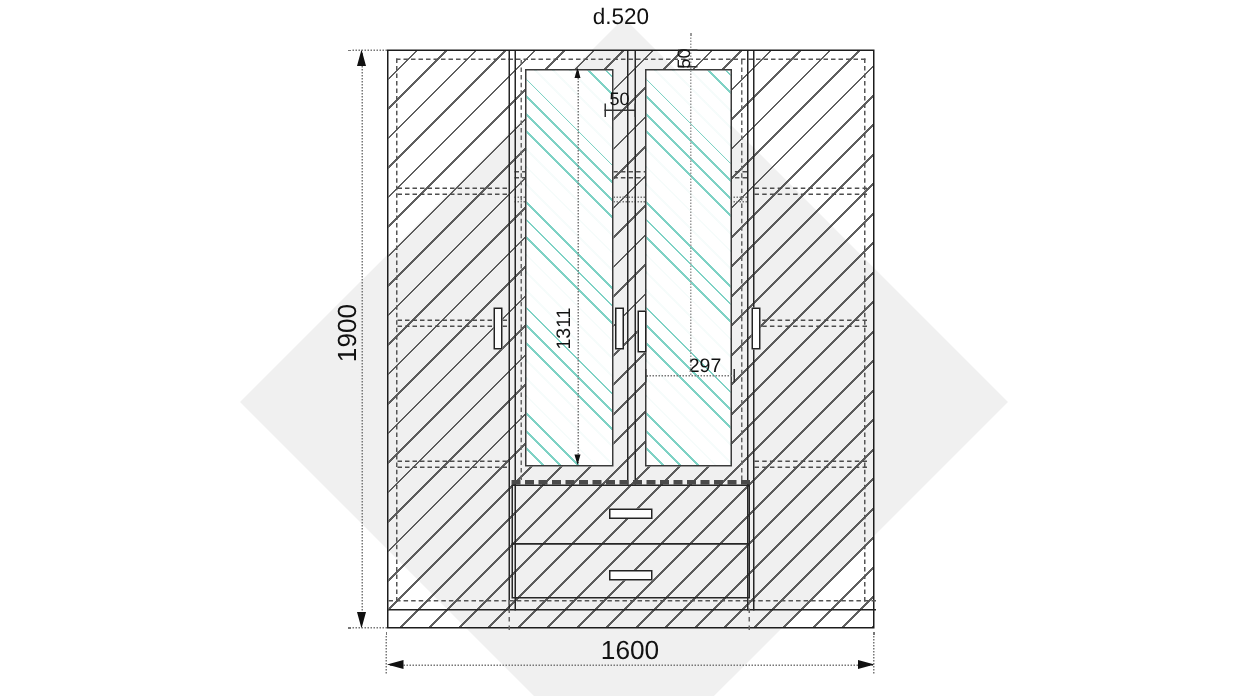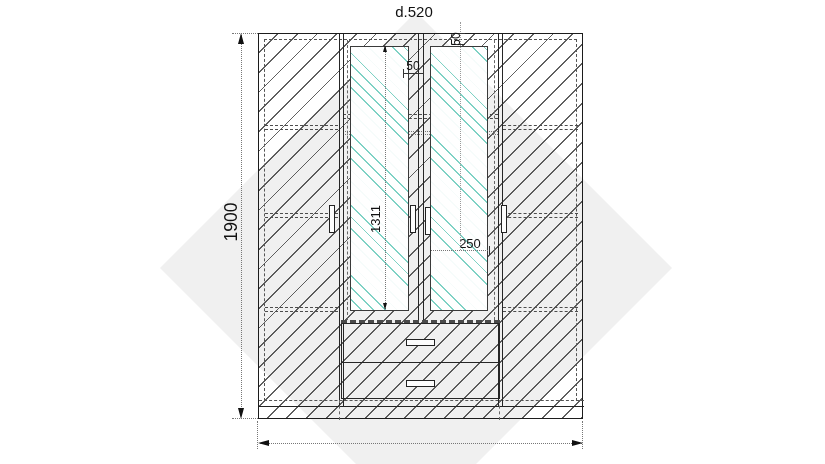--- a/index.html
+++ b/index.html
@@ -116,30 +116,31 @@
   <div class="abs dim arrow-down" style="left:238px;top:408px;"></div>
   <div class="abs dim dim-h" style="left:232px;top:33px;width:26px;"></div>
   <div class="abs dim dim-h" style="left:232px;top:418px;width:26px;"></div>
   <div class="abs dim lbl lbl-big rot" style="left:196px;top:212px;width:70px;height:20px;">1900</div>
 
   <div class="abs dim dim-h" style="left:260px;top:443px;width:322px;"></div>
   <div class="abs dim arrow-left" style="left:258px;top:440px;"></div>
   <div class="abs dim arrow-right" style="left:572px;top:440px;"></div>
   <div class="abs dim dim-v" style="left:257px;top:421px;height:28px;"></div>
   <div class="abs dim dim-v" style="left:582px;top:421px;height:28px;"></div>
+  <div class="abs dim lbl lbl-big" style="left:380px;top:423px;width:80px;">1600</div>
 
   <div class="abs dim dim-v" style="left:385px;top:47px;height:262px;"></div>
   <div class="abs dim arrow-up" style="left:383px;top:45px;border-left-width:2px;border-right-width:2px;border-bottom-width:7px;"></div>
   <div class="abs dim arrow-down" style="left:383px;top:303px;border-left-width:2px;border-right-width:2px;border-top-width:7px;"></div>
   <div class="abs dim lbl lbl-mid rot" style="left:342px;top:211px;width:68px;height:16px;">1311</div>
 
   <div class="abs dim dim-h" style="left:430px;top:250px;width:60px;"></div>
   <div class="abs dim tick-v" style="left:430px;top:246px;"></div>
   <div class="abs dim tick-v" style="left:489px;top:246px;"></div>
-  <div class="abs dim lbl lbl-mid" style="left:448px;top:236px;width:44px;">250</div>
+  <div class="abs dim lbl lbl-mid" style="left:448px;top:236px;width:44px;">297</div>
 
   <div class="abs dim dim-solid-h" style="left:403px;top:73px;width:21px;"></div>
   <div class="abs dim tick-v" style="left:403px;top:69px;"></div>
   <div class="abs dim tick-v" style="left:423px;top:69px;"></div>
   <div class="abs dim lbl lbl-small" style="left:398px;top:59px;width:30px;">50</div>
 
   <div class="abs dim dim-v" style="left:460px;top:22px;height:228px;border-left-color:#9a9a9a;"></div>
   <div class="abs dim tick-h" style="left:452px;top:33px;"></div>
   <div class="abs dim tick-h" style="left:452px;top:44px;"></div>
   <div class="abs dim lbl lbl-small rot" style="left:442px;top:33px;width:26px;height:12px;">50</div>

